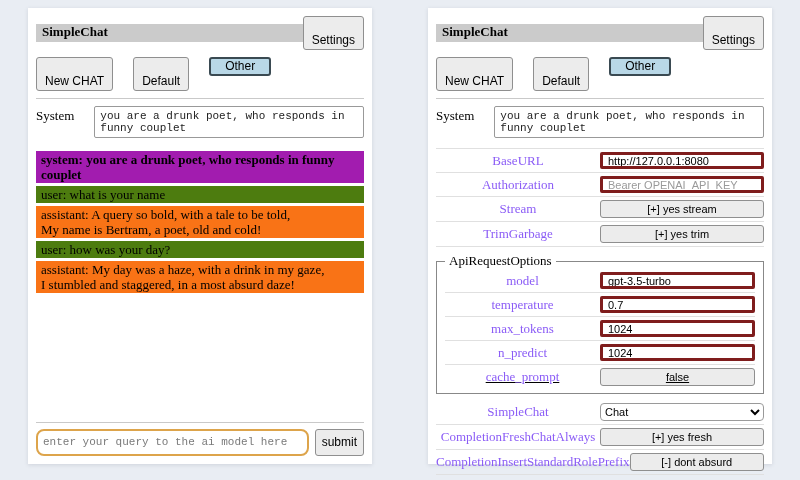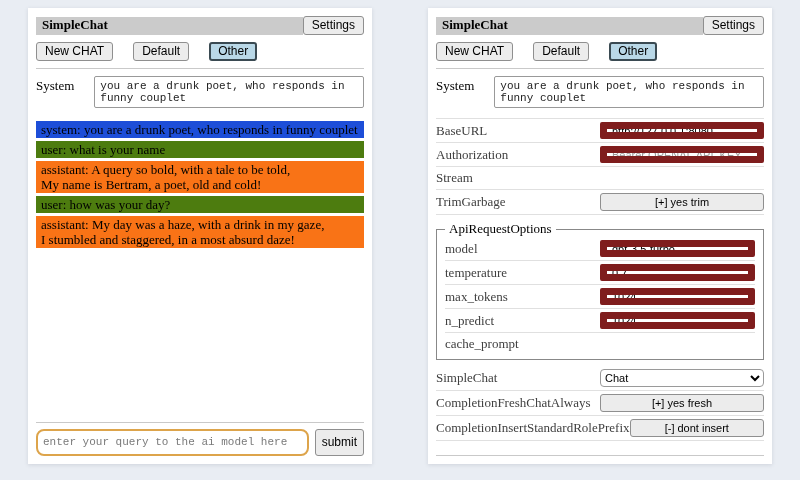--- a/index.html
+++ b/index.html
@@ -13,76 +13,76 @@
   }
   
   .titlebar-row { display:flex; align-items:center; }
   .titlebar {
     flex:1; background:#cbcbcb; height:18px; line-height:18px;
     font:bold 13px "Liberation Serif", serif; padding:0 6px; color:#000;
   }
   .btn {
     font:12px "Liberation Sans", sans-serif; color:#000;
     background:#ececec; border:1px solid #8f8f8f; border-radius:3px;
-    padding:1px 8px; height:19px; line-height:15px; cursor:pointer; white-space:nowrap;
+    padding:16px 8px; height:19px; line-height:15px; cursor:pointer; white-space:nowrap;
   }
   .toolbar { display:flex; gap:20px; margin-top:7px; }
-  .btn.active-session { background:#b9d8e7; border:2px solid #3a4a52; padding:0 7px; }
+  .btn.active-session { background:#b9d8e7; border:2px solid #3a4a52; padding:0 14px; }
   hr.sep { border:none; border-top:1px solid #c9c9c9; margin:7px 0 0; }
   
   .system-row { display:flex; margin-top:7px; gap:20px; }
   .system-row label { font:13px "Liberation Serif", serif; padding-top:2px; }
   .system-row textarea {
     flex:1; height:32px; resize:none;
     font:11px "Liberation Mono", monospace; color:#222;
     border:1px solid #999; border-radius:2px; padding:3px 5px; outline:none;
   }
   
   .messages { margin-top:13px; font:13px "Liberation Serif", serif; }
   .msg { white-space:pre-line; padding:1px 5px; margin-bottom:3px; line-height:15px; }
-  .msg.system { background:#1d4ed8; }
+  .msg.system { background:#a21caf;font-weight:bold; }
   .msg.user { background:#4d7c0f; }
   .msg.assistant { background:#f97316; }
   
   .panel-bottom { margin-top:auto; }
   .query-row { display:flex; gap:6px; margin-top:6px; align-items:stretch; }
   .query-row textarea {
     flex:1; height:27px; resize:none;
     font:11px "Liberation Mono", monospace;
     border:1px solid #8f8f8f; border-radius:8px; padding:5px 5px; outline:none;
   }
   .query-row textarea.focused { border:2px solid #dda44b; }
   .query-row textarea::placeholder { color:#7a7a7a; }
   .btn.submit { height:auto; padding:1px 6px; }
   
   .settings { margin-top:10px; border-top:1px solid #e0e0e0; }
   .srow {
     display:flex; align-items:center; padding:3px 0;
     border-bottom:1px solid #e0e0e0; min-height:22px;
   }
-  .slabel { flex:1; font:13px "Liberation Serif", serif; color:#404040; }
+  .slabel { flex:1; font:13px "Liberation Serif", serif; color:#8b5cf6;text-align:center; }
   .sctrl { width:50%; display:flex; }
   .sinput {
     width:100%; height:17px; font:11px "Liberation Sans", sans-serif;
-    border:7px solid #7f1d1d; border-radius:2px; padding:1px 5px; color:#000; outline:none;
+    border:3px solid #7f1d1d; border-radius:2px; padding:1px 5px; color:#000; outline:none;
   }
   .sinput::placeholder { color:#9a9a9a; }
   .sbtn {
     width:100%; height:18px; font:11px "Liberation Sans", sans-serif;
     background:#ececec; border:1px solid #8f8f8f; border-radius:3px; cursor:pointer;
   }
   .sselect {
     width:100%; height:18px; font:11px "Liberation Sans", sans-serif;
     border:1px solid #9a9a9a; border-radius:4px; background:#fff;
   }
   fieldset.aro {
     margin:6px 0; border:1px solid #888; padding:0 8px 4px;
   }
   fieldset.aro legend { font:13px "Liberation Serif", serif; padding:0 4px; }
-  fieldset.aro .srow:last-child { border-bottom:none; }
+  fieldset.aro .srow:last-child { border-bottom:none;text-decoration:underline; }
 </style>
 </head>
 <body>
 
 <div class="stage">
 
   <section class="panel">
     <header class="titlebar-row">
       <div class="titlebar">SimpleChat</div>
       <button class="btn">Settings</button>
@@ -150,20 +150,23 @@
 
       <div class="srow">
         <span class="slabel">Authorization</span>
         <span class="sctrl">
             <input class="sinput" placeholder="Bearer OPENAI_API_KEY" style="">
           </span>
       </div>
 
       <div class="srow">
         <span class="slabel">Stream</span>
+        <span class="sctrl">
+            <button class="sbtn">[+] yes stream</button>
+          </span>
       </div>
 
       <div class="srow">
         <span class="slabel">TrimGarbage</span>
         <span class="sctrl">
             <button class="sbtn">[+] yes trim</button>
           </span>
       </div>
 
       <fieldset class="aro">
@@ -192,20 +195,23 @@
 
         <div class="srow">
           <span class="slabel">n_predict</span>
           <span class="sctrl">
               <input class="sinput" value="1024" style="">
             </span>
         </div>
 
         <div class="srow">
           <span class="slabel">cache_prompt</span>
+          <span class="sctrl">
+              <button class="sbtn">false</button>
+            </span>
         </div>
       </fieldset>
 
       <div class="srow">
         <span class="slabel">SimpleChat</span>
         <span class="sctrl">
             <select class="sselect">
           <option>Chat</option>
         </select>
           </span>
@@ -215,21 +221,21 @@
       <div class="srow">
         <span class="slabel">CompletionFreshChatAlways</span>
         <span class="sctrl">
             <button class="sbtn">[+] yes fresh</button>
           </span>
       </div>
 
       <div class="srow">
         <span class="slabel">CompletionInsertStandardRolePrefix</span>
         <span class="sctrl">
-            <button class="sbtn">[-] dont insert</button>
+            <button class="sbtn">[-] dont absurd</button>
           </span>
       </div>
 
     </div>
 
     <div class="panel-bottom">
       <hr class="sep">
 
     </div>
   </section>

